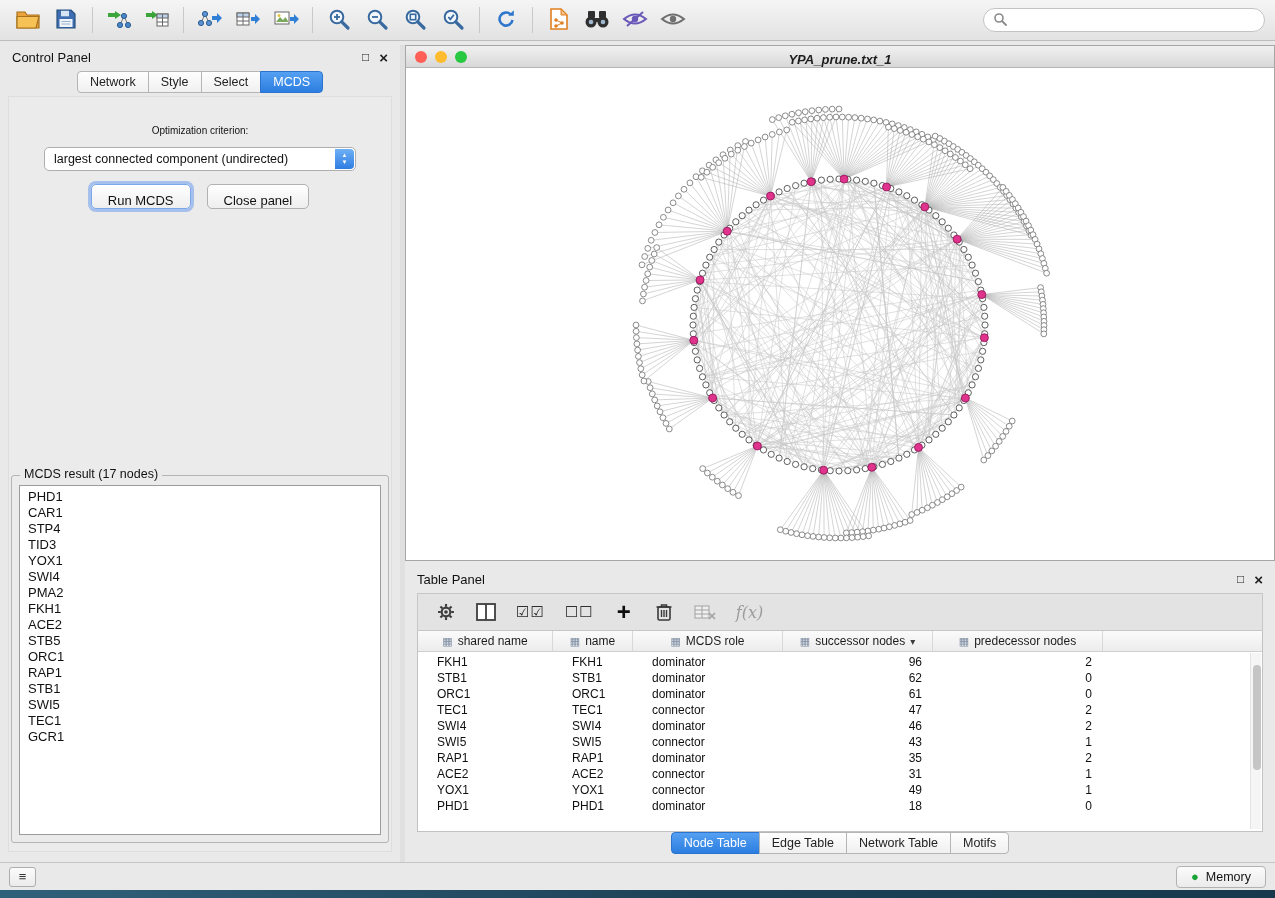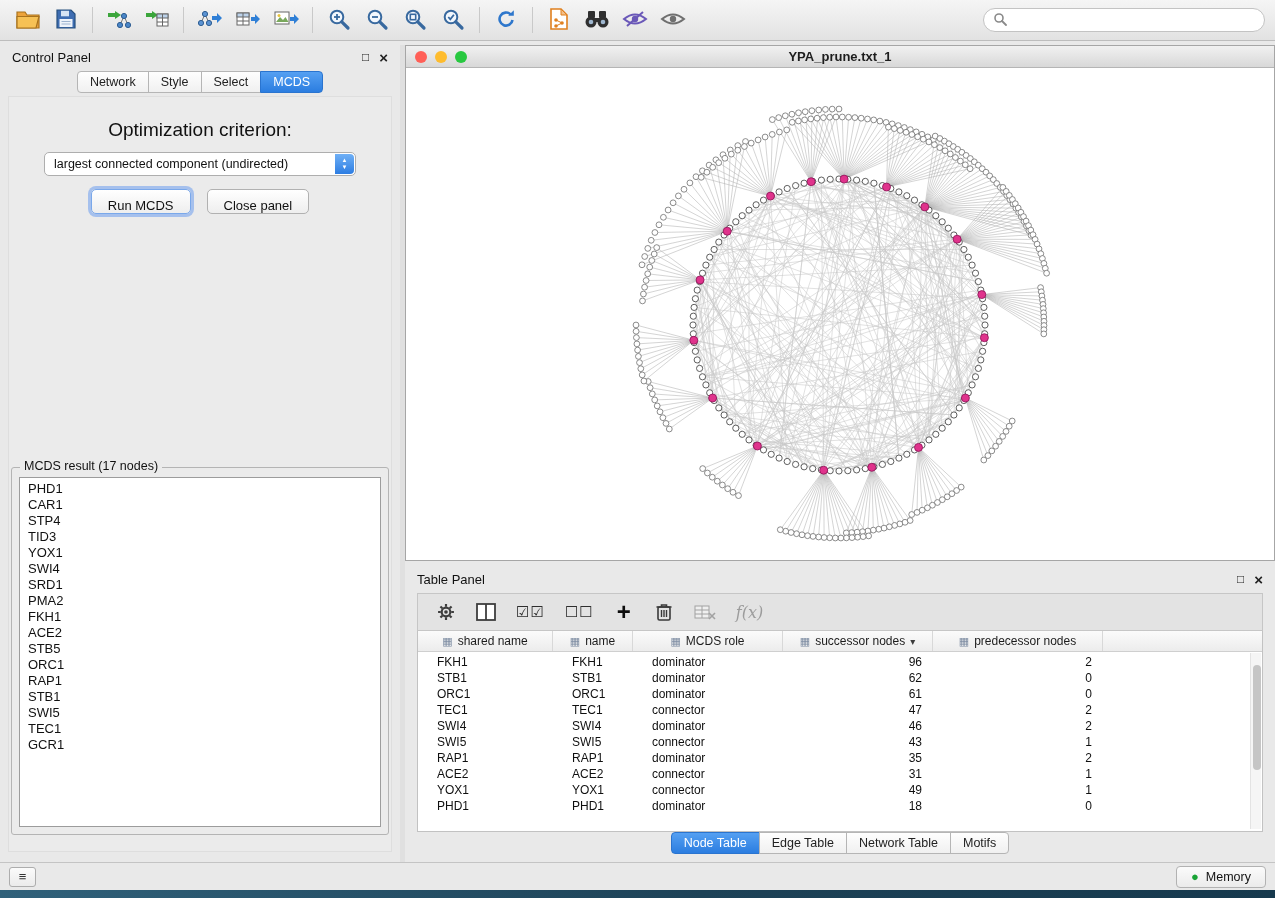--- a/index.html
+++ b/index.html
@@ -24,37 +24,37 @@
   .win-btns{margin-left:auto;display:flex;gap:10px;align-items:center;}
   .win-btn{line-height:1;color:#222;cursor:default;}
   .win-btn.sq{font-size:12px;}
   .win-btn.x{font-weight:700;font-size:15px;}
   .cp-tabs{display:flex;justify-content:center;margin-top:2px;flex:0 0 auto;}
   .seg-tab{font-size:12.5px;padding:3px 12px;background:linear-gradient(#fefefe,#f0f0f0);border:1px solid #b5b5b5;margin-left:-1px;color:#222;white-space:nowrap;}
   .seg-tab.first{border-radius:4px 0 0 4px;margin-left:0;}
   .seg-tab.last{border-radius:0 4px 4px 0;}
   .seg-tab.active{background:linear-gradient(#55a0f2,#2b7de0);border-color:#2a74cf;color:#fff;}
   .cp-content{flex:1;display:flex;flex-direction:column;align-items:center;margin:3px 8px 10px;background:#ebebeb;border:1px solid #dedede;min-height:0;}
-  .opt-label{margin-top:22px;font-size:19px;color:#111;}
+  .opt-label{margin-top:28px;font-size:10px;color:#111;}
   .dropdown{margin-top:11px;width:312px;height:24px;background:#fff;border:1px solid #aeaeae;border-radius:5px;display:flex;align-items:center;overflow:hidden;}
   .dd-value{flex:1;font-size:12.5px;padding-left:9px;white-space:nowrap;color:#111;}
   .dd-stepper{width:19px;align-self:stretch;margin:1px;border-radius:0 4px 4px 0;background:linear-gradient(#6fb0f6,#2d7de2);color:#fff;display:flex;flex-direction:column;align-items:center;justify-content:center;font-size:6px;line-height:1.15;}
   .btn-row{margin-top:13px;display:flex;gap:16px;}
   .btn{height:25px;padding:8px 16px;font-size:13px;font-family:inherit;background:linear-gradient(#ffffff,#eeeeee);border:1px solid #b1b1b1;border-radius:5px;color:#111;}
   .btn.focused{border-color:#7aa8ea;box-shadow:0 0 0 3px rgba(96,150,240,.5);}
   .spacer{flex:1;}
-  .groupbox{width:378px;height:368px;border:1px solid #b4b4b4;border-radius:3px;position:relative;margin-bottom:16px;flex:0 0 auto;}
+  .groupbox{width:378px;height:368px;border:1px solid #b4b4b4;border-radius:3px;position:relative;margin-bottom:8px;flex:0 0 auto;}
   .groupbox-legend{position:absolute;top:-9px;left:8px;background:#ebebeb;padding:0 4px;font-size:12.5px;color:#111;}
   .result-list{position:absolute;inset:9px 7px 7px 7px;background:#fff;border:1px solid #9c9c9c;overflow:hidden;padding-top:3px;}
   .result-item{font-size:13px;line-height:16px;padding-left:8px;color:#111;}
 
   
   .right-col{flex:1;display:flex;flex-direction:column;min-width:0;min-height:0;}
   .net-window{height:516px;flex:0 0 516px;display:flex;flex-direction:column;border:1px solid #a6a6a6;background:#fff;}
-  .net-titlebar{height:22px;flex:0 0 22px;background:linear-gradient(#f1f1f1,#d8d8d8);border-bottom:1px solid #b5b5b5;position:relative;display:flex;align-items:center;justify-content:center;}
+  .net-titlebar{height:22px;flex:0 0 22px;background:linear-gradient(#f1f1f1,#d8d8d8);border-bottom:1px solid #b5b5b5;position:relative;display:flex;align-items:flex-end;justify-content:center;font-style:italic;}
   .traffic{position:absolute;left:9px;top:5px;display:flex;gap:8px;}
   .tl{width:12px;height:12px;border-radius:50%;}
   .net-title{font-size:13px;font-weight:700;color:#1d1d1d;}
   .net-canvas{flex:1;position:relative;background:#fff;overflow:hidden;}
   .h-splitter{height:6px;flex:0 0 6px;background:#e9e9e9;}
 
   
   .table-panel{flex:1;display:flex;flex-direction:column;min-height:0;}
   .tp-toolbar{height:38px;flex:0 0 38px;background:#e3e3e3;border:1px solid #c6c6c6;display:flex;align-items:center;gap:20px;padding:0 18px;margin:2px 12px 0;}
   .tp-icon{display:flex;align-items:center;justify-content:center;min-width:20px;height:28px;}
@@ -265,21 +265,20 @@
       <div class="spacer"></div>
       <div class="groupbox">
         <span class="groupbox-legend">MCDS result (17 nodes)</span>
         <div class="result-list">
             <div class="result-item">PHD1</div>
             <div class="result-item">CAR1</div>
             <div class="result-item">STP4</div>
             <div class="result-item">TID3</div>
             <div class="result-item">YOX1</div>
             <div class="result-item">SWI4</div>
-            <div class="result-item">SRD1</div>
             <div class="result-item">PMA2</div>
             <div class="result-item">FKH1</div>
             <div class="result-item">ACE2</div>
             <div class="result-item">STB5</div>
             <div class="result-item">ORC1</div>
             <div class="result-item">RAP1</div>
             <div class="result-item">STB1</div>
             <div class="result-item">SWI5</div>
             <div class="result-item">TEC1</div>
             <div class="result-item">GCR1</div>

